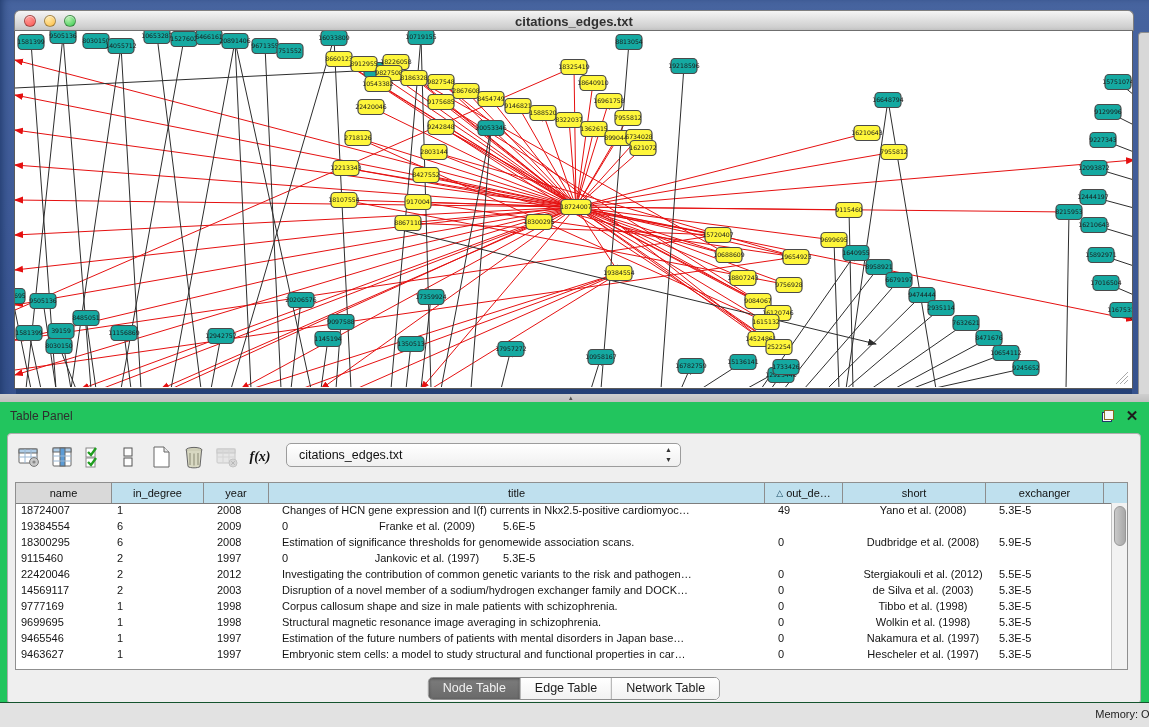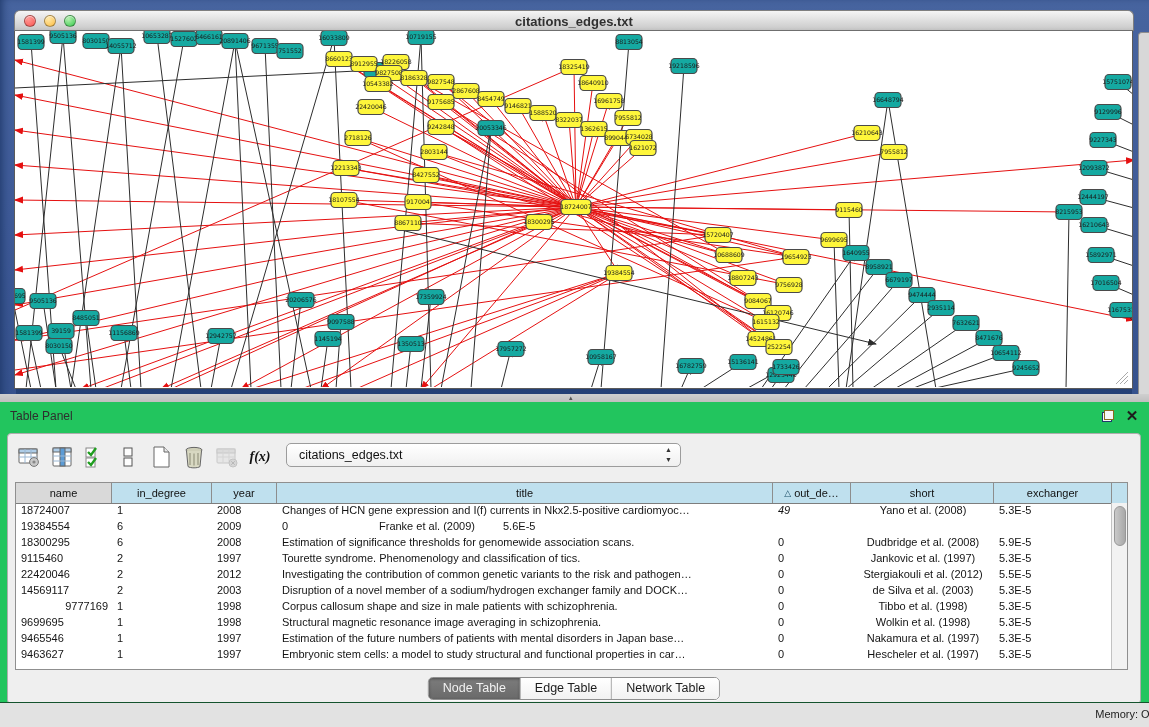--- a/index.html
+++ b/index.html
@@ -758,21 +758,21 @@
       <div class="combo">
         <span class="val">citations_edges.txt</span>
         <span class="arrows">▲<br>▼</span>
       </div>
 
       <div class="grid">
         <div class="hdr" id="thead">
             <div class="hcell namecol" style="width: 96px; align-items: center;">
               <span>name</span>
             </div>
-            <div class="hcell" style="width: 100px;">
+            <div class="hcell" style="width: 92px;">
               <span>in_degree</span>
             </div>
             <div class="hcell" style="width: 65px;">
               <span>year</span>
             </div>
             <div class="hcell" style="width: 496px;">
               <span>title</span>
             </div>
             <div class="hcell" style="width: 78px;">
               <span class="sortglyph">△</span>
@@ -784,21 +784,21 @@
             <div class="hcell" style="width: 118px;">
               <span>exchanger</span>
             </div>
           </div>
         <div class="rows" id="tbody">
             <div class="trow">
               <div class="tcell" style="width: 96px;">18724007</div>
               <div class="tcell" style="width: 100px;">1</div>
               <div class="tcell" style="width: 65px;">2008</div>
               <div class="tcell" style="width: 496px;">Changes of HCN gene expression and I(f) currents in Nkx2.5-positive cardiomyoc…</div>
-              <div class="tcell" style="width: 78px; font-style: italic;">49</div>
+              <div class="tcell" style="width: 78px;">49</div>
               <div class="tcell center" style="width: 143px;">Yano et al. (2008)</div>
               <div class="tcell" style="width: 118px;">5.3E-5</div>
             </div>
             <div class="trow">
               <div class="tcell" style="width: 96px;">19384554</div>
               <div class="tcell" style="width: 100px;">6</div>
               <div class="tcell" style="width: 65px;">2009</div>
               <div class="tcell" style="width: 78px;">0</div>
               <div class="tcell center" style="width: 143px;">Franke et al. (2009)</div>
               <div class="tcell" style="width: 118px;">5.6E-5</div>
@@ -809,21 +809,20 @@
               <div class="tcell" style="width: 65px;">2008</div>
               <div class="tcell" style="width: 496px;">Estimation of significance thresholds for genomewide association scans.</div>
               <div class="tcell" style="width: 78px;">0</div>
               <div class="tcell center" style="width: 143px;">Dudbridge et al. (2008)</div>
               <div class="tcell" style="width: 118px;">5.9E-5</div>
             </div>
             <div class="trow">
               <div class="tcell" style="width: 96px;">9115460</div>
               <div class="tcell" style="width: 100px;">2</div>
               <div class="tcell" style="width: 65px;">1997</div>
-              <div class="tcell" style="width: 496px;">Tourette syndrome. Phenomenology and classification of tics.</div>
               <div class="tcell" style="width: 78px;">0</div>
               <div class="tcell center" style="width: 143px;">Jankovic et al. (1997)</div>
               <div class="tcell" style="width: 118px;">5.3E-5</div>
             </div>
             <div class="trow">
               <div class="tcell" style="width: 96px;">22420046</div>
               <div class="tcell" style="width: 100px;">2</div>
               <div class="tcell" style="width: 65px;">2012</div>
               <div class="tcell" style="width: 496px;">Investigating the contribution of common genetic variants to the risk and pathogen…</div>
               <div class="tcell" style="width: 78px;">0</div>
@@ -833,21 +832,21 @@
             <div class="trow">
               <div class="tcell" style="width: 96px;">14569117</div>
               <div class="tcell" style="width: 100px;">2</div>
               <div class="tcell" style="width: 65px;">2003</div>
               <div class="tcell" style="width: 496px;">Disruption of a novel member of a sodium/hydrogen exchanger family and DOCK…</div>
               <div class="tcell" style="width: 78px;">0</div>
               <div class="tcell center" style="width: 143px;">de Silva et al. (2003)</div>
               <div class="tcell" style="width: 118px;">5.3E-5</div>
             </div>
             <div class="trow">
-              <div class="tcell" style="width: 96px; text-align: right;">9777169</div>
+              <div class="tcell" style="width: 96px;">9777169</div>
               <div class="tcell" style="width: 100px;">1</div>
               <div class="tcell" style="width: 65px;">1998</div>
               <div class="tcell" style="width: 496px;">Corpus callosum shape and size in male patients with schizophrenia.</div>
               <div class="tcell" style="width: 78px;">0</div>
               <div class="tcell center" style="width: 143px;">Tibbo et al. (1998)</div>
               <div class="tcell" style="width: 118px;">5.3E-5</div>
             </div>
             <div class="trow">
               <div class="tcell" style="width: 96px;">9699695</div>
               <div class="tcell" style="width: 100px;">1</div>

